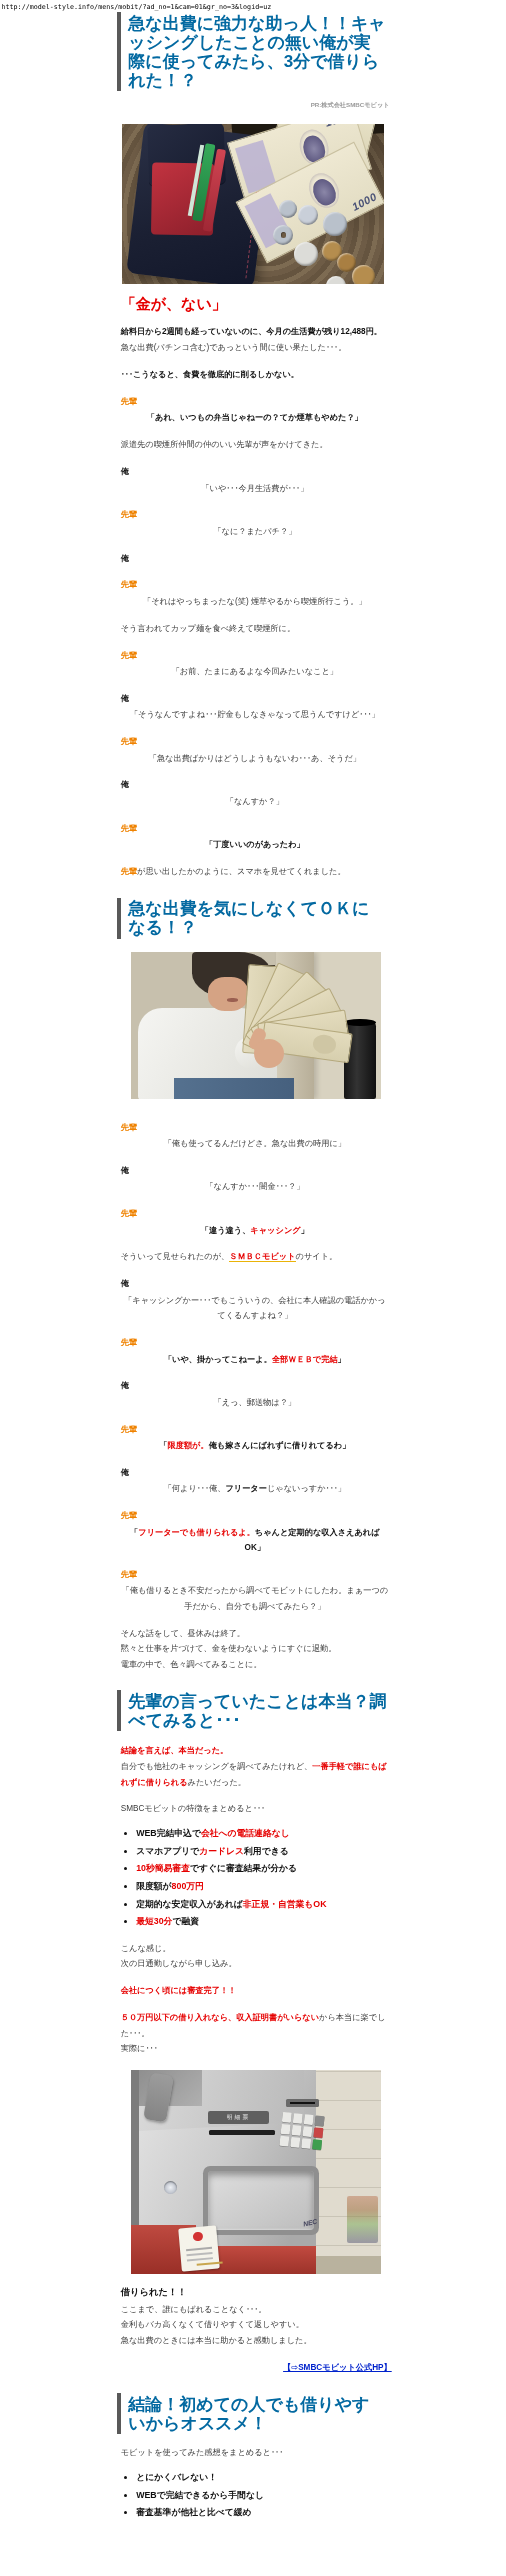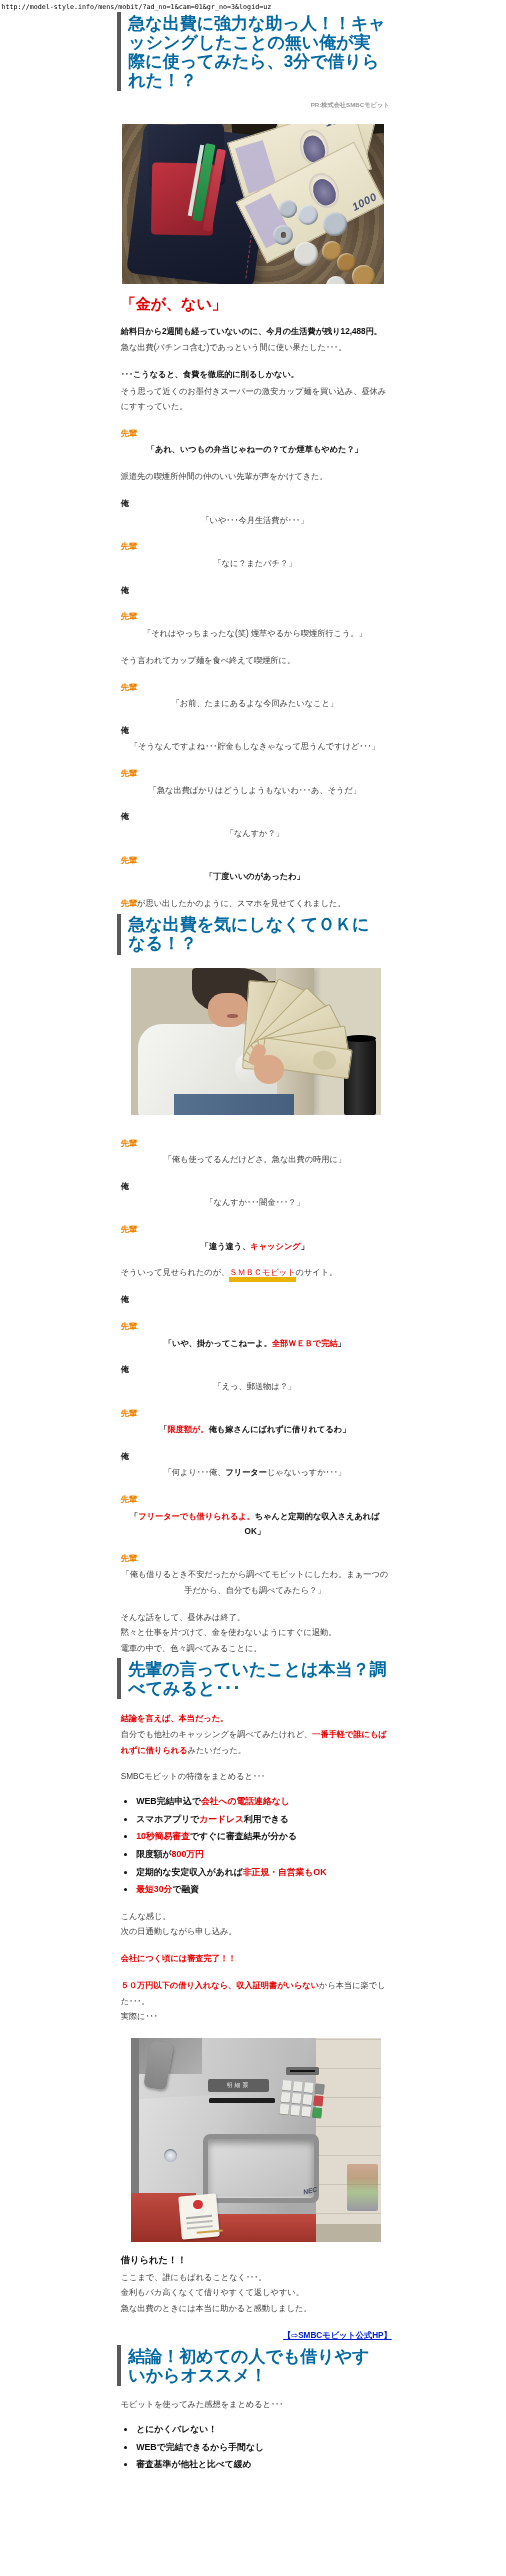--- a/index.html
+++ b/index.html
@@ -1,38 +1,38 @@
 <!DOCTYPE html>
 <html lang="ja" style="font-size:8.2px"><head>
 <meta charset="utf-8">
 <style>
   html,body{margin:0;padding:0;background:#fff;}
   body{height:2772px;overflow:hidden;font-family:"Liberation Sans","DejaVu Sans",sans-serif;color:#333;}
   .url-note{font-family:"DejaVu Sans Mono","Liberation Mono",monospace;font-size:6.7px;color:#000;padding:3.1px 0 0 1.5px;white-space:nowrap;}
   .article{width:289px;margin-left:113px;}
   
   .main-title,.sec-h{margin:1px 15.5px 0 4.1px;border-left:4.1px solid #595959;padding:1.5px 0 1.5px 7.2px;font-size:17px;line-height:19px;font-weight:bold;color:#0369a1;}
-  .sec-h{margin-top:2px;}
+  .sec-h{margin-top:18px;}
   .pr{margin-top:10.3px;padding-right:12.4px;text-align:right;font-size:6.2px;color:#9a9a9a;font-weight:bold;}
   
   .para,.quote{margin:11.3px 13px 0 7.7px;font-size:8.2px;line-height:15.5px;color:#3a3a3a;}
   .quote{margin-top:1px;text-align:center;}
   .speaker{margin:11.3px 0 0 7.7px;font-size:8.2px;line-height:15.5px;font-weight:bold;}
   .speaker.senpai{color:#ef8200;}
   .speaker.ore{color:#111;}
   .after-img{margin-top:20.6px;}
   .tight{margin-top:1px;}
   .lead{font-size:15px;line-height:17.5px;}
   .big{font-size:9.3px;}
   .right{text-align:right;margin-right:10.3px;}
   .seg-b{font-weight:bold;color:#111;}
   .seg-r{font-weight:bold;color:#e60000;}
   .seg-u{text-decoration:underline;text-underline-offset:2.6px;}
   .seg-or{color:#ef8200;font-weight:bold;}
-  .seg-lk{color:#e60000;font-weight:normal;border-bottom:5px solid #eab308;cursor:pointer;}
+  .seg-lk{color:#e60000;font-weight:bold;border-bottom:1px solid #eab308;cursor:pointer;}
   .seg-bl{color:#0022cc;font-weight:bold;text-decoration:underline;cursor:pointer;}
   .blist{margin:9.3px 13px 0 7.7px;padding-left:15.5px;}
   .blist li{font-size:8.8px;line-height:15.5px;margin:0 0 2.1px;color:#111;}
   
   .photo{position:relative;overflow:hidden;margin:13.4px 0 3.1px 8.8px;}
   .photo.moneyfan,.photo.atm{margin-left:18px;}
   
   .photo.wallet{width:262px;height:160px;background:
     radial-gradient(circle at 78% 14%, rgba(18,12,6,.5), transparent 42%),
     repeating-radial-gradient(circle at 55% 60%, #7d6b52 0 4.6px, #6e5c46 4.6px 10.3px, #65543f 10.3px 15.5px);}
@@ -155,21 +155,20 @@
       <span class="coin copper c7"></span>
       <span class="coin gold c8"></span>
       <span class="coin white c9"></span>
     </div>
 
     <div id="flow">
         <p class="para lead"><span class="seg-r">「金が、ない」</span></p>
         <p class="para"><span class="seg-b">給料日から2週間も経っていないのに、今月の生活費が残り12,488円。</span></p>
         <p class="para tight"><span>急な出費(パチンコ含む)であっという間に使い果たした･･･。</span></p>
         <p class="para"><span class="seg-b">･･･こうなると、食費を徹底的に削るしかない。</span></p>
-        <p class="para tight"><span>そう思って近くのお墨付きスーパーの激安カップ麺を買い込み、昼休みにすすっていた。</span></p>
         <p class="speaker senpai">先輩</p>
         <p class="quote"><span class="seg-b">「あれ、いつもの弁当じゃねーの？てか煙草もやめた？」</span></p>
         <p class="para"><span>派遣先の喫煙所仲間の仲のいい先輩が声をかけてきた。</span></p>
         <p class="speaker ore">俺</p>
         <p class="quote"><span>「いや･･･今月生活費が･･･」</span></p>
         <p class="speaker senpai">先輩</p>
         <p class="quote"><span>「なに？またパチ？」</span></p>
         <p class="speaker ore">俺</p>
         <p class="speaker senpai">先輩</p>
         <p class="quote"><span>「それはやっちまったな(笑) 煙草やるから喫煙所行こう。」</span></p>
@@ -205,20 +204,21 @@
     <div class="m-hand"></div>
   </div>
         <p class="speaker senpai after-img">先輩</p>
         <p class="quote"><span>「俺も使ってるんだけどさ。急な出費の時用に」</span></p>
         <p class="speaker ore">俺</p>
         <p class="quote"><span>「なんすか･･･闇金･･･？」</span></p>
         <p class="speaker senpai">先輩</p>
         <p class="quote"><span class="seg-b">「違う違う、</span><span class="seg-r">キャッシング</span><span class="seg-b">」</span></p>
         <p class="para"><span>そういって見せられたのが、</span><span class="seg-lk">ＳＭＢＣモビット</span><span>のサイト。</span></p>
         <p class="speaker ore">俺</p>
+        <p class="quote"><span>「キャッシングかー･･･でもこういうの、会社に本人確認の電話かかってくるんすよね？」</span></p>
         <p class="speaker senpai">先輩</p>
         <p class="quote"><span class="seg-b">「いや、掛かってこねーよ。</span><span class="seg-r">全部ＷＥＢで完結</span><span class="seg-b">」</span></p>
         <p class="speaker ore">俺</p>
         <p class="quote"><span>「えっ、郵送物は？」</span></p>
         <p class="speaker senpai">先輩</p>
         <p class="quote"><span class="seg-b">「</span><span class="seg-r">限度額が。</span><span class="seg-b">俺も嫁さんにばれずに借りれてるわ」</span></p>
         <p class="speaker ore">俺</p>
         <p class="quote"><span>「何より･･･俺、</span><span class="seg-b">フリーター</span><span>じゃないっすか･･･」</span></p>
         <p class="speaker senpai">先輩</p>
         <p class="quote"><span class="seg-b">「</span><span class="seg-r">フリーターでも借りられるよ。</span><span class="seg-b">ちゃんと定期的な収入さえあればOK」</span></p>

